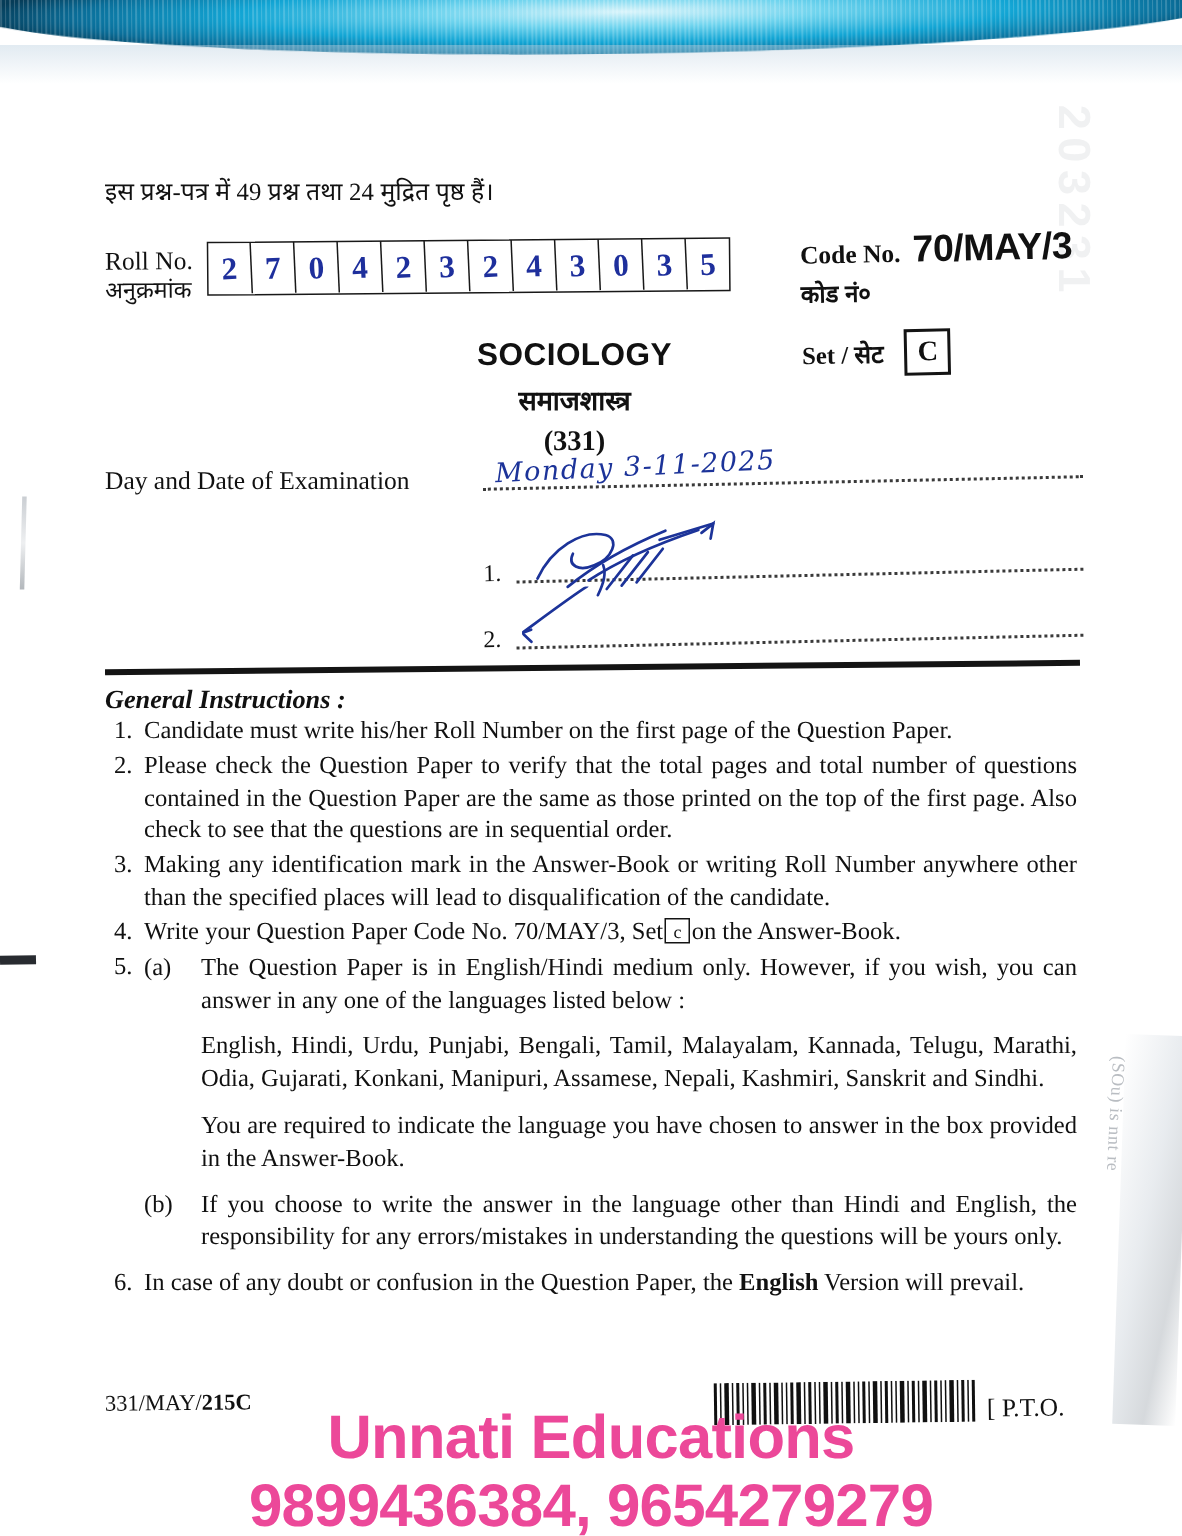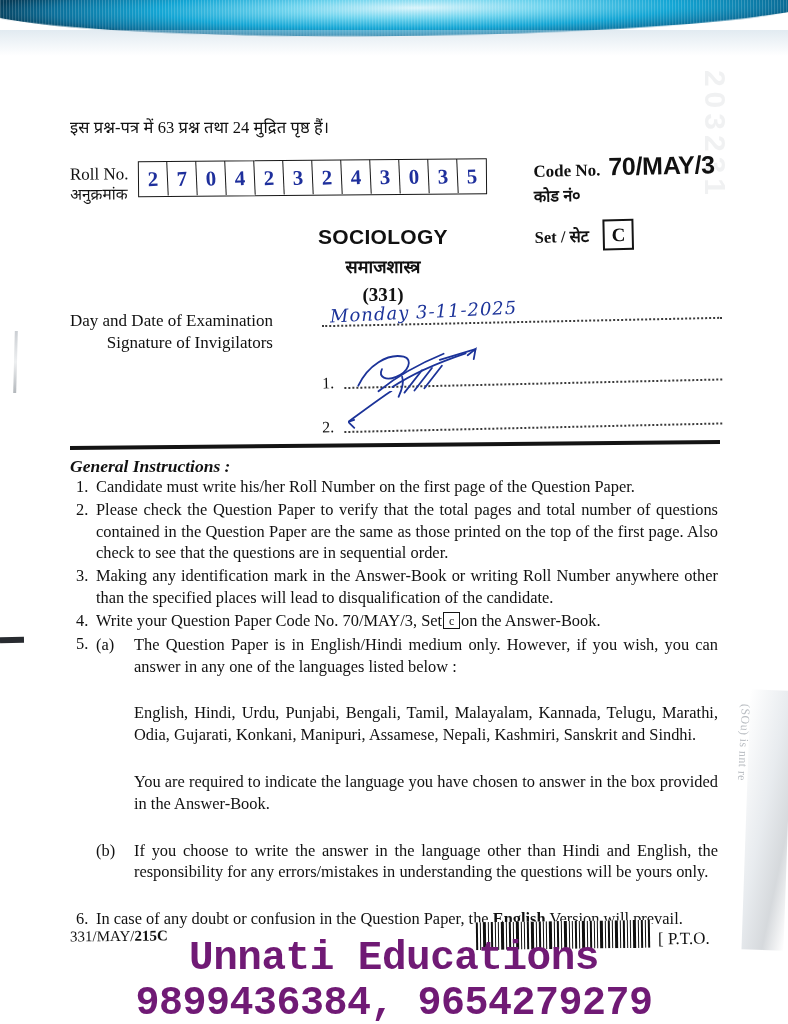--- a/index.html
+++ b/index.html
@@ -193,21 +193,20 @@
   }
   .subj-en { font-size: 21px; font-weight: 700; letter-spacing: .3px; }
   .subj-hi { font-size: 18px; font-weight: 700; margin-top: 5px; }
   .subj-code { font-size: 19px; font-weight: 700; margin-top: 6px; font-family: "Liberation Serif", serif; }
 
   
   .meta {
     position: absolute;
     left: 70px; top: 310px;
     line-height: 1.32;
-    text-align: right;
   }
   .meta .en { font-size: 17px; }
   .meta .hi { font-size: 16px; }
 
   .meta-right {
     position: absolute;
     left: 322px; top: 300px;
     width: 400px;
   }
   .dateline {
@@ -293,21 +292,21 @@
   .ins-body { flex: 1; text-align: justify; }
   .ins-sub {
     display: flex;
     margin-top: 1px;
   }
   .ins-sublbl {
     width: 38px;
     flex: 0 0 38px;
   }
   .ins-subbody { flex: 1; text-align: justify; }
-  .ins-para { margin-top: 25px; }
+  .ins-para { margin-top: 9px; }
   .inline-box {
     display: inline-flex;
     align-items: center;
     justify-content: center;
     width: 15px; height: 15px;
     border: 1.4px solid #141414;
     font-size: 12px;
     line-height: 1;
     vertical-align: 1px;
     margin: 0 1px;
@@ -335,44 +334,44 @@
     left: 658px; top: 929px;
     font-size: 17px;
     font-family: "Liberation Serif", serif;
     transform: rotate(-0.8deg);
   }
   .promo {
     position: absolute;
     left: 0; top: 938px;
     width: 788px;
     text-align: center;
-    font-family: Liberation Mono, monospace;
-    font-weight: 700;
-    color: #701a75;
+    font-family: Liberation Sans, sans-serif;
+    font-weight: 700;
+    color: #ec4899;
     line-height: 1.0;
     letter-spacing: -.5px;
   }
   .promo-name { font-size: 41px; }
   .promo-phone { font-size: 40px; margin-top: 5px; }
 </style>
 </head>
 <body>
 
 <div id="page">
 
   <div class="top-fabric"></div>
   <div class="page-shadow-top"></div>
   <div class="edge-left-1"></div>
   <div class="edge-left-2"></div>
   <div class="edge-right-curl"></div>
   <div class="edge-right-text">(SOu) is nnt re</div>
 
   <div class="watermark-vertical">203231</div>
 
-  <div class="hdr-line hdr-hi">इस प्रश्न-पत्र में 63 प्रश्न तथा 24 मुद्रित पृष्ठ हैं।</div>
+  <div class="hdr-line hdr-hi">इस प्रश्न-पत्र में 49 प्रश्न तथा 24 मुद्रित पृष्ठ हैं।</div>
 
   <div class="rollno-wrap">
     <div class="rollno-labels">
       <span>Roll No.</span>
       <span class="hi">अनुक्रमांक</span>
     </div>
     <div class="rollno-boxes">
       <div class="rollcell hw">2</div>
       <div class="rollcell hw">7</div>
       <div class="rollcell hw">0</div>
@@ -401,21 +400,20 @@
   </div>
 
   <div class="subject">
     <div class="subj-en">SOCIOLOGY</div>
     <div class="subj-hi">समाजशास्त्र</div>
     <div class="subj-code">(331)</div>
   </div>
 
   <div class="meta">
     <div class="en">Day and Date of Examination</div>
-    <div class="en">Signature of Invigilators</div>
   </div>
 
   <div class="meta-right">
     <div class="dateline">
       <div class="dotrule"></div>
       <div class="handwritten">Monday  3-11-2025</div>
     </div>
     <div class="siglines">
       <div class="sigrow">
         <span class="signum">1.</span>

